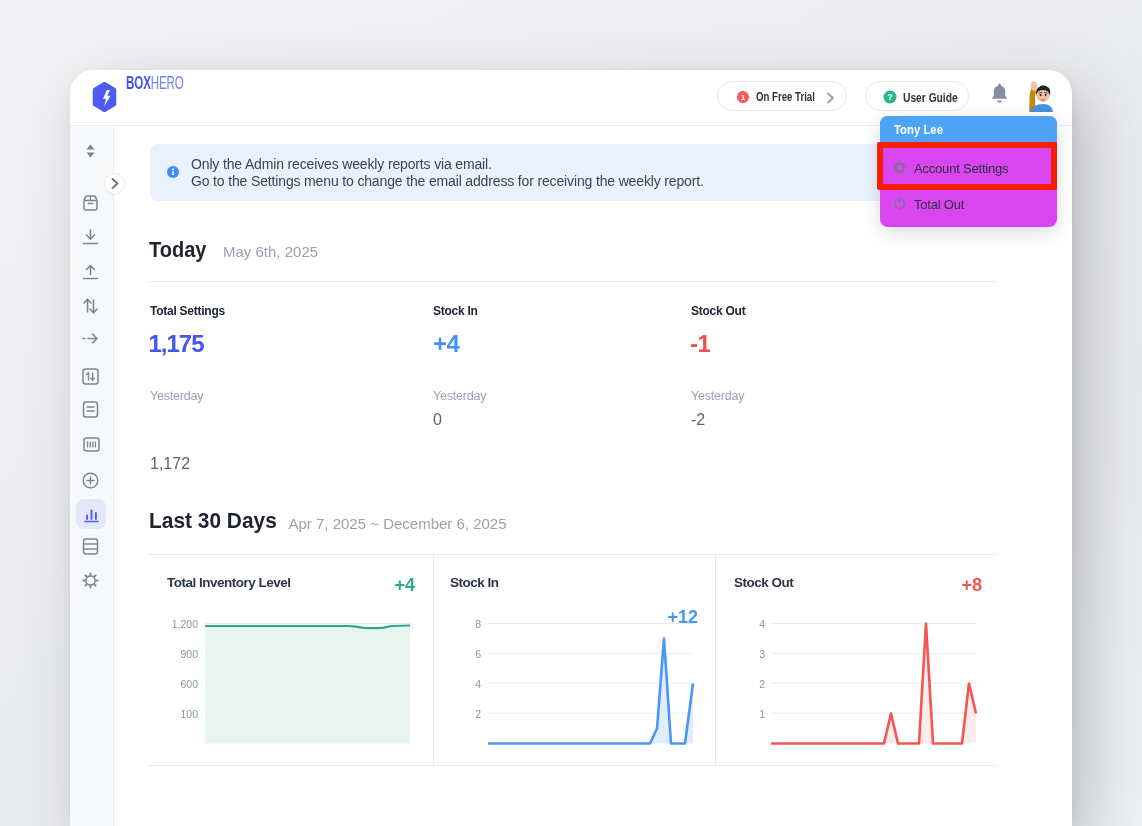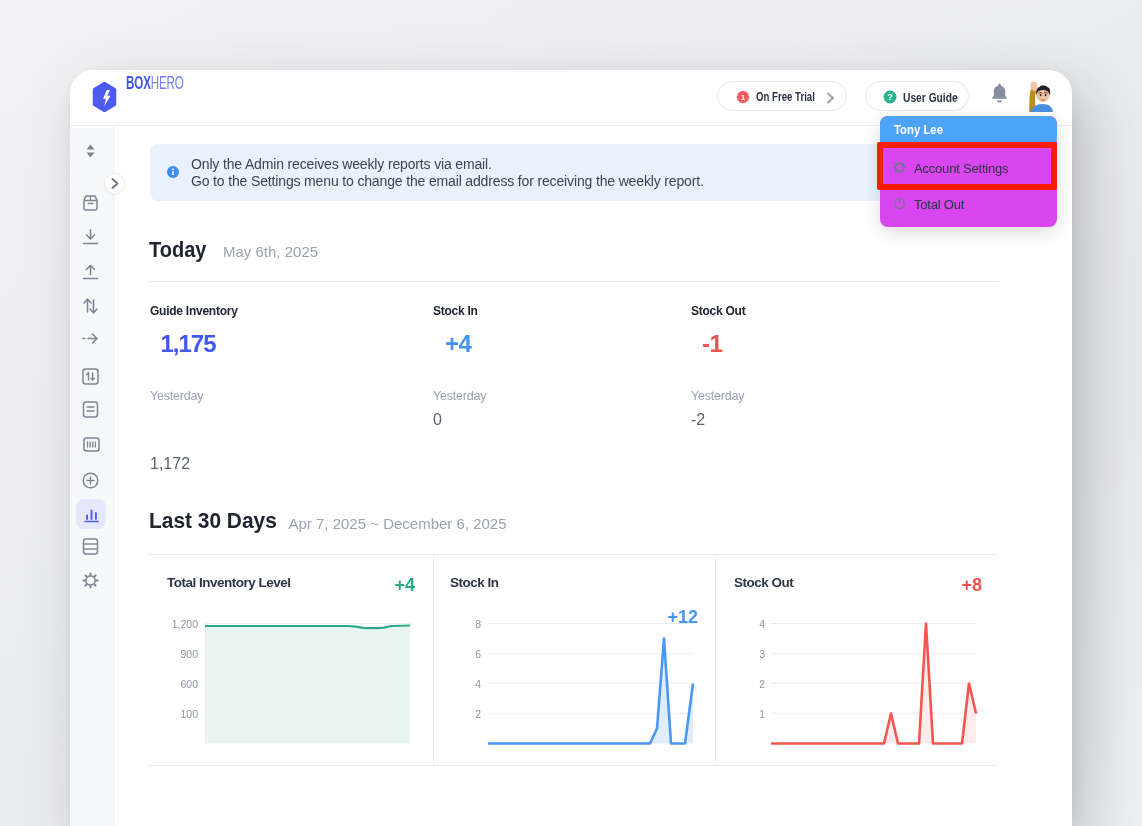--- a/index.html
+++ b/index.html
@@ -19,21 +19,21 @@
   #navbar { position:absolute; left:0; top:0; width:100%; height:56px;
     border-bottom:1px solid #eaecef; border-radius:24px 24px 0 0; background:#fff; }
   #sidebar { position:absolute; left:0; top:57px; width:44px; height:699px;
     background:#f7f8f9; border-right:1px solid #ededf1; }
   #content { position:absolute; left:45px; top:57px; width:957px; height:699px; background:#fff; }
   .navtxt { font-size:12.5px; font-weight:700; color:#2b3240; line-height:14px; }
   .pill { position:absolute; height:30px; border:1px solid #e7e9ee; border-radius:15px;
      background:#fff; display:flex; align-items:center; }
   .graysm { color:#9aa2b0; font-size:15px; }
   .collabel { position:absolute; font-size:12px; font-weight:700; color:#20262f; letter-spacing:-0.25px; }
-  .bignum { position:absolute; font-size:24px; font-weight:700; letter-spacing:-0.5px;margin-left:12px; }
+  .bignum { position:absolute; font-size:24px; font-weight:700; letter-spacing:-0.5px; }
   .ylabel { position:absolute; font-size:12.5px; color:#9aa2b0; letter-spacing:-0.2px; }
   .yval { position:absolute; font-size:16px; color:#5b6373; }
   .hrule { position:absolute; height:1px; background:#e8eaed; }
   .charttitle { position:absolute; font-size:13.5px; font-weight:700; color:#2f3643; letter-spacing:-0.5px; }
   .chartnum { position:absolute; font-size:18px; font-weight:700; text-align:right; width:60px; }
   .axlbl { position:absolute; font-size:10.5px; color:#8d95a3; text-align:right; width:40px; line-height:10px; }
 </style>
 </head>
 <body>
 
@@ -98,21 +98,21 @@
 </svg>
 <div class="abs" style="left:191px; top:155.5px; font-size:14px; letter-spacing:-0.15px; line-height:17px; color:#3c4452;">
   Only the Admin receives weekly reports via email.<br>
   Go to the Settings menu to change the email address for receiving the weekly report.
 </div>
 
 <div class="abs" style="left:149px; top:236.5px; font-size:22px; font-weight:700; color:#20242e; transform:scaleX(0.91); transform-origin:0 0; white-space:nowrap;">Today</div>
 <div class="abs graysm" style="left:223px; top:242.5px;">May 6th, 2025</div>
 <div class="hrule" style="left:148px; top:281px; width:850px;"></div>
 
-<div class="collabel" style="left:150px; top:303.5px;">Guide Inventory</div>
+<div class="collabel" style="left:150px; top:303.5px;">Total Settings</div>
 <div class="collabel" style="left:433px; top:303.5px;">Stock In</div>
 <div class="collabel" style="left:691px; top:303.5px;">Stock Out</div>
 
 <div class="bignum" style="left:148.5px; top:329.5px; color:#4457ef; letter-spacing:-1px;">1,175</div>
 <div class="bignum" style="left:433px; top:329.5px; color:#4493f3;">+4</div>
 <div class="bignum" style="left:690px; top:329.5px; color:#f2504b;">-1</div>
 
 <div class="ylabel" style="left:150px; top:389px;">Yesterday</div>
 <div class="ylabel" style="left:433px; top:389px;">Yesterday</div>
 <div class="ylabel" style="left:691px; top:389px;">Yesterday</div>

